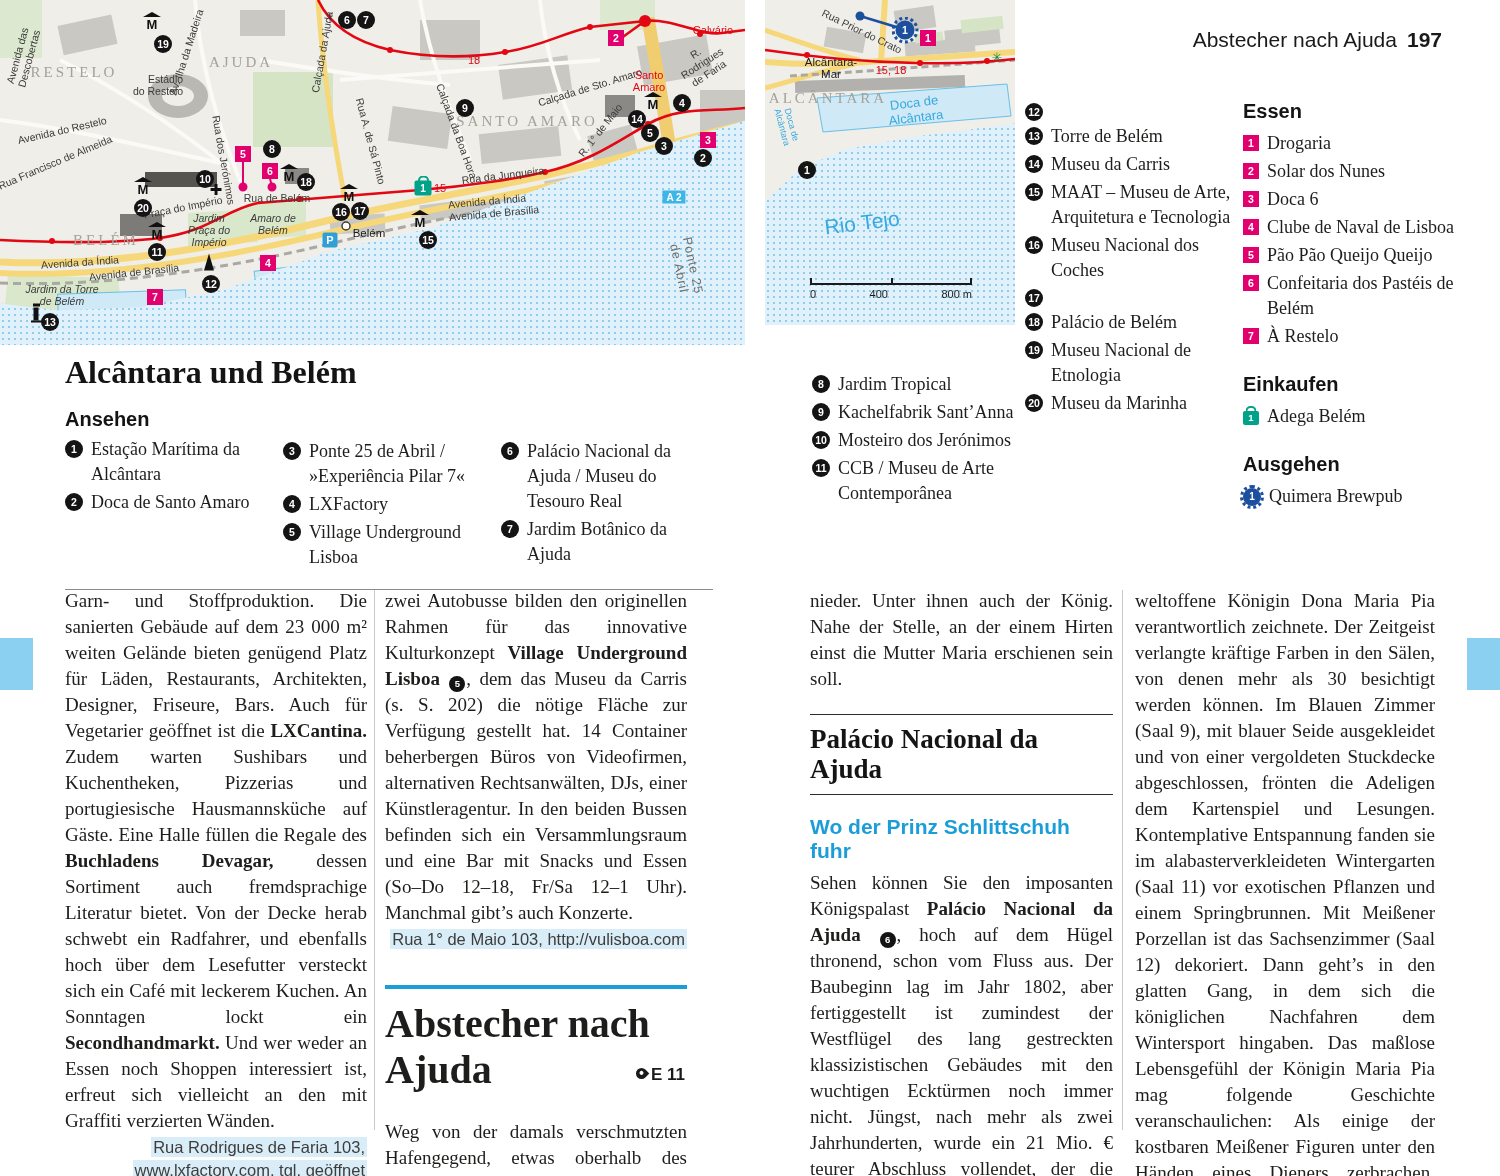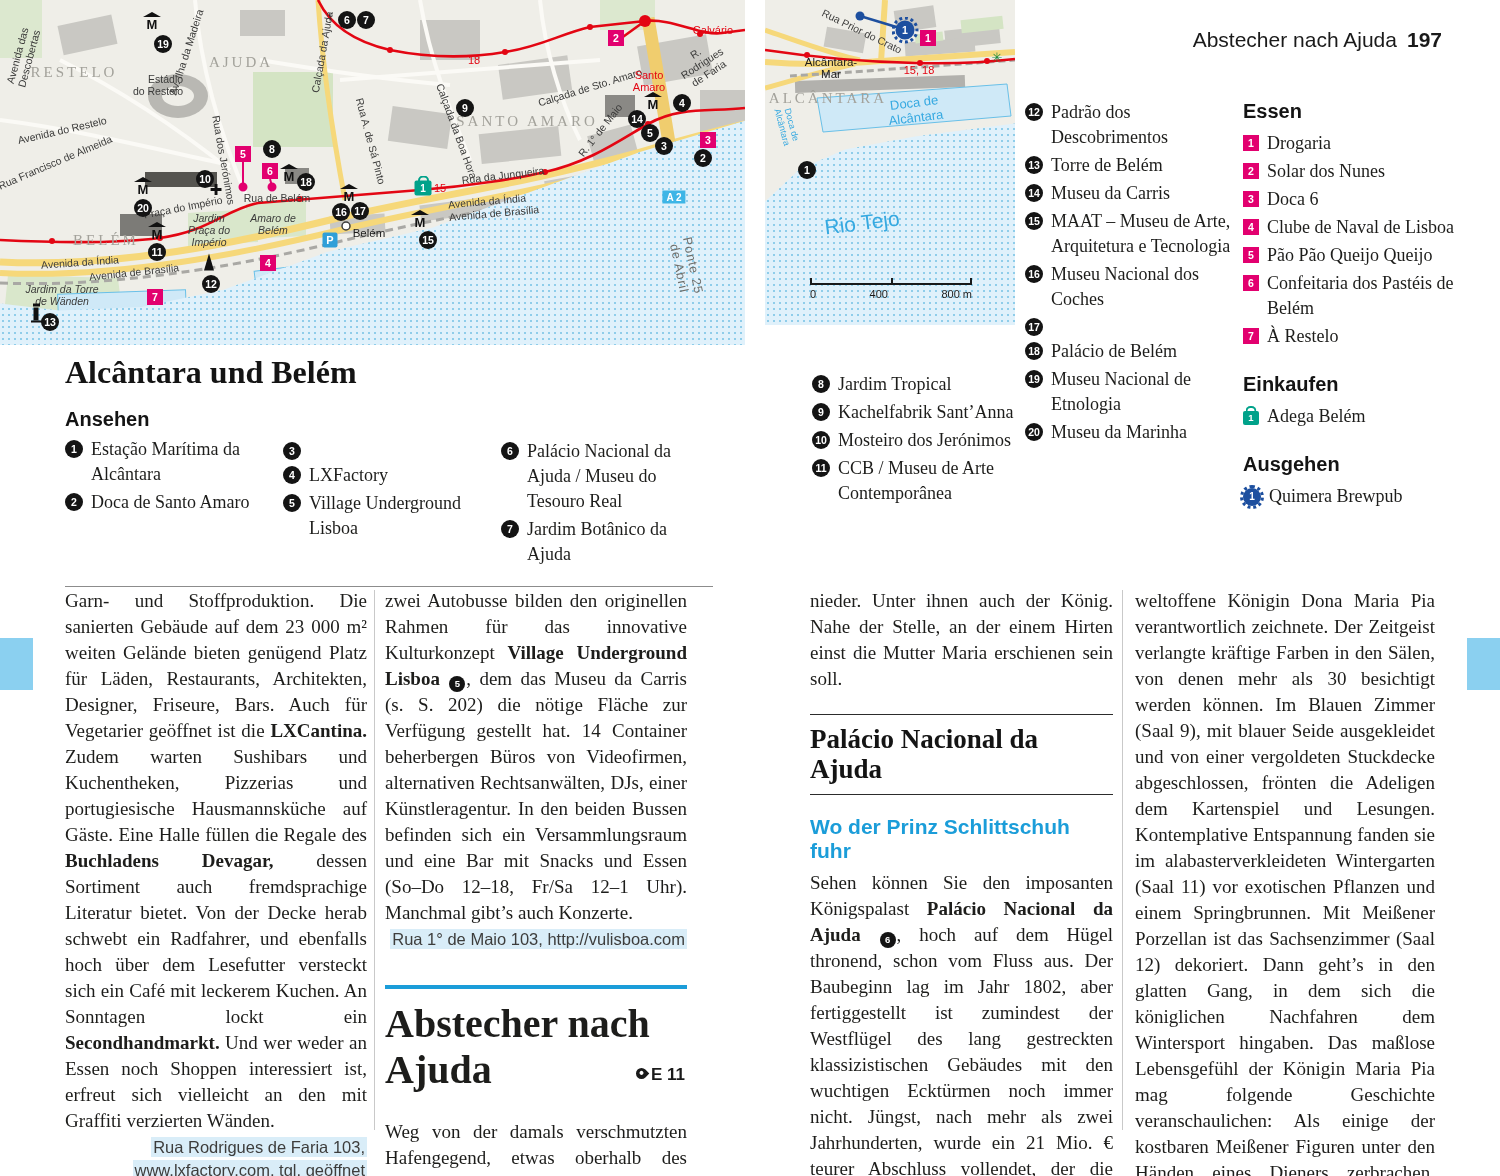--- a/index.html
+++ b/index.html
@@ -231,21 +231,21 @@
       <div class="ml st" style="left: 277px; top: 198px; transform: translate(-50%, -50%);">Rua de Belém</div>
       <div class="ml area" style="left: 106px; top: 240px; transform: translate(-50%, -50%);">BELÉM</div>
       <div class="ml park" style="left: 209px; top: 230px; transform: translate(-50%, -50%);">Jardim
 Praça do
 Império</div>
       <div class="ml park" style="left: 273px; top: 224px; transform: translate(-50%, -50%);">Amaro de
 Belém</div>
       <div class="ml st" style="left: 80px; top: 262px; transform: translate(-50%, -50%) rotate(-4deg);">Avenida da Índia</div>
       <div class="ml st" style="left: 134px; top: 272px; transform: translate(-50%, -50%) rotate(-6deg);">Avenida de Brasília</div>
       <div class="ml park" style="left: 62px; top: 295px; transform: translate(-50%, -50%);">Jardim da Torre
-de Wänden</div>
+de Belém</div>
       <div class="ml stn" style="left: 369px; top: 233px; transform: translate(-50%, -50%);">Belém</div>
       <div class="ml area" style="left: 527px; top: 121px; transform: translate(-50%, -50%);">SANTO AMARO</div>
       <div class="ml st" style="left: 590px; top: 87px; transform: translate(-50%, -50%) rotate(-17deg);">Calçada de Sto. Amaro</div>
       <div class="ml st" style="left: 457px; top: 131px; transform: translate(-50%, -50%) rotate(70deg);">Calçada da Boa Hora</div>
       <div class="ml st" style="left: 503px; top: 175px; transform: translate(-50%, -50%) rotate(-7deg);">Rua da Junqueira</div>
       <div class="ml st" style="left: 600px; top: 130px; transform: translate(-50%, -50%) rotate(-52deg);">R. 1° de Maio</div>
       <div class="ml st" style="left: 702px; top: 63px; transform: translate(-50%, -50%) rotate(-33deg);">R. Rodrigues
 de Faria</div>
       <div class="ml st" style="left: 371px; top: 141px; transform: translate(-50%, -50%) rotate(75deg);">Rua A. de Sá Pinto</div>
       <div class="ml bridge" style="left: 686px; top: 267px; transform: translate(-50%, -50%) rotate(78deg);">Ponte 25 de Abril</div>
@@ -354,40 +354,39 @@
         </div>
       <div class="lbls">
         <span>0</span>
         <span>400</span>
         <span>800 m</span>
       </div>
     </div>
   <div class="ml st" style="left: 97px; top: 31px; transform: translate(-50%, -50%) rotate(26deg);">Rua Prior do Crato</div>
       <div class="ml stn" style="left: 66px; top: 68px; transform: translate(-50%, -50%);">Alcântara-
 Mar</div>
-      <div class="ml red" style="left: 126px; top: 70px; transform: translate(-50%, -50%); margin-left: 28px;">15, 18</div>
+      <div class="ml red" style="left: 126px; top: 70px; transform: translate(-50%, -50%);">15, 18</div>
       <div class="ml area" style="left: 63px; top: 98px; transform: translate(-50%, -50%);">ALCÂNTARA</div>
       <div class="ml water-lbl" style="left: 150px; top: 110px; transform: translate(-50%, -50%) rotate(-7deg);">Doca de Alcântara</div>
       <div class="ml water-sm" style="left: 22px; top: 126px; transform: translate(-50%, -50%) rotate(75deg);">Doca de
 Alcântara</div>
       <div class="ml water-big" style="left: 97px; top: 223px; transform: translate(-50%, -50%) rotate(-7deg);">Rio Tejo</div>
       <div class="mk mk-gear" style="left: 140px; top: 30px;">1</div>
       <div class="mk mk-p" style="left: 163px; top: 38px;">1</div>
       <div class="mk mk-b" style="left: 42px; top: 170px;">1</div>
       <div class="mk mk-palm" style="left: 232px; top: 57px;">✳</div>
     </div>
 
   <div id="page-header">
     <span>Abstecher nach Ajuda</span><b>197</b>
   </div>
 
   <div id="legend-a">
       <div class="lrow">
         <span class="bdg b">12</span>
-        <span class="ltxt">Padrão dos Descobrimentos</span>
       </div>
       <div class="lrow">
         <span class="bdg b">13</span>
         <span class="ltxt">Torre de Belém</span>
       </div>
       <div class="lrow">
         <span class="bdg b">14</span>
         <span class="ltxt">Museu da Carris</span>
       </div>
       <div class="lrow">
@@ -501,20 +500,21 @@
             <div class="lrow">
               <span class="bdg b">2</span>
               <span class="ltxt">Doca de Santo Amaro</span>
             </div>
           </div>
       </div>
       <div class="acol" style="padding-top:31px;">
         <div>
             <div class="lrow">
               <span class="bdg b">3</span>
+              <span class="ltxt">Ponte 25 de Abril / »Experiência Pilar 7«</span>
             </div>
             <div class="lrow">
               <span class="bdg b">4</span>
               <span class="ltxt">LXFactory</span>
             </div>
             <div class="lrow">
               <span class="bdg b">5</span>
               <span class="ltxt">Village Underground Lisboa</span>
             </div>
           </div>

